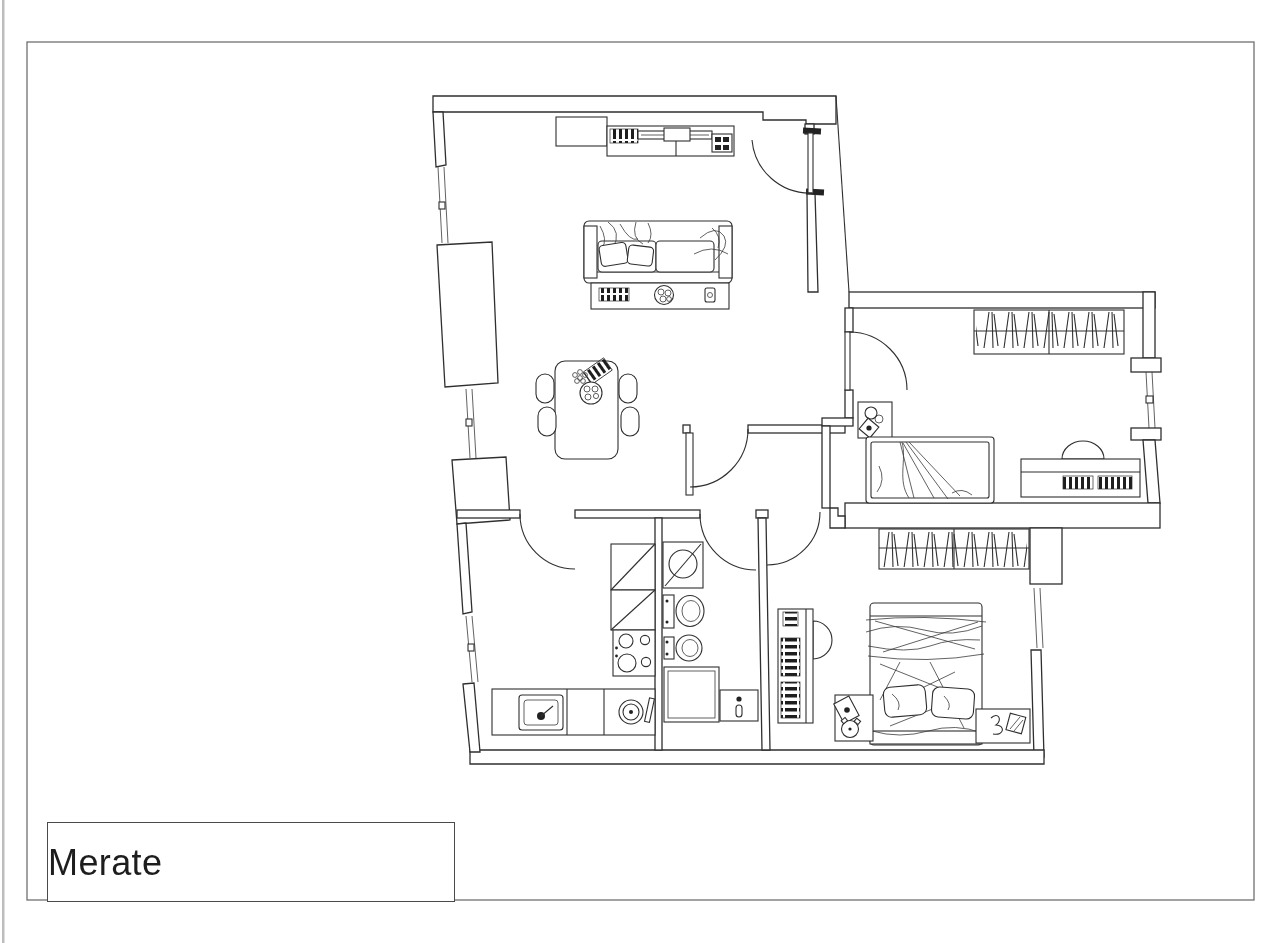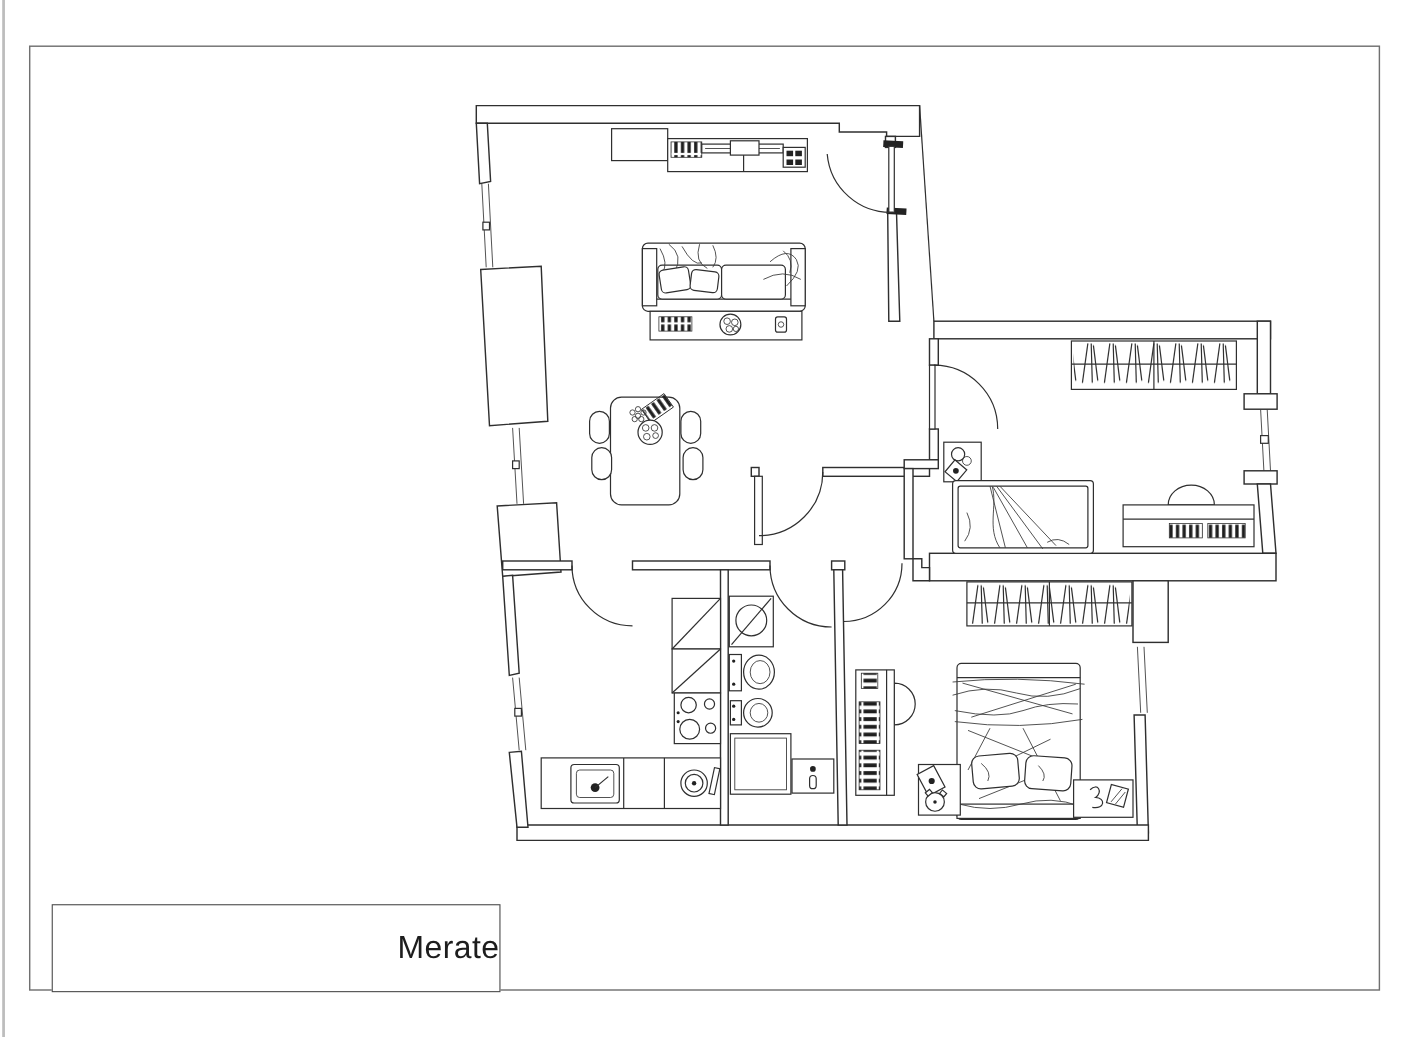--- a/index.html
+++ b/index.html
@@ -8,21 +8,21 @@
   .plan-svg{position:absolute;left:0;top:0;}
   
   .w   {fill:#fff;stroke:#2f2f2f;stroke-width:1.3;}   
   .s   {fill:none;stroke:#2f2f2f;stroke-width:1.1;}   
   .sf  {fill:#fff;stroke:#2f2f2f;stroke-width:1.1;}   
   .thin{fill:none;stroke:#3a3a3a;stroke-width:0.8;}
   .dark{fill:#222;stroke:none;}
   .titleblock{position:absolute;left:47px;top:822px;width:406px;height:78px;
               border:1.5px solid #4a4a4a;display:flex;flex-direction:column;
               justify-content:center;color:#1d1d1d;background:#fff;}
-  .titleblock .tl{font-size:29px;line-height:37px;text-align:right;letter-spacing:.4px;}
+  .titleblock .tl{font-size:36px;line-height:37px;text-align:left;letter-spacing:.4px;}
 </style>
 </head>
 <body>
 
 <div class="page">
 
 <svg class="plan-svg" width="1280" height="943" viewBox="0 0 1280 943">
   <defs>
     <pattern id="clothes" width="20" height="44" patternUnits="userSpaceOnUse">
       <line x1="4" y1="40" x2="9" y2="4" stroke="#2f2f2f" stroke-width="1.1"></line>

